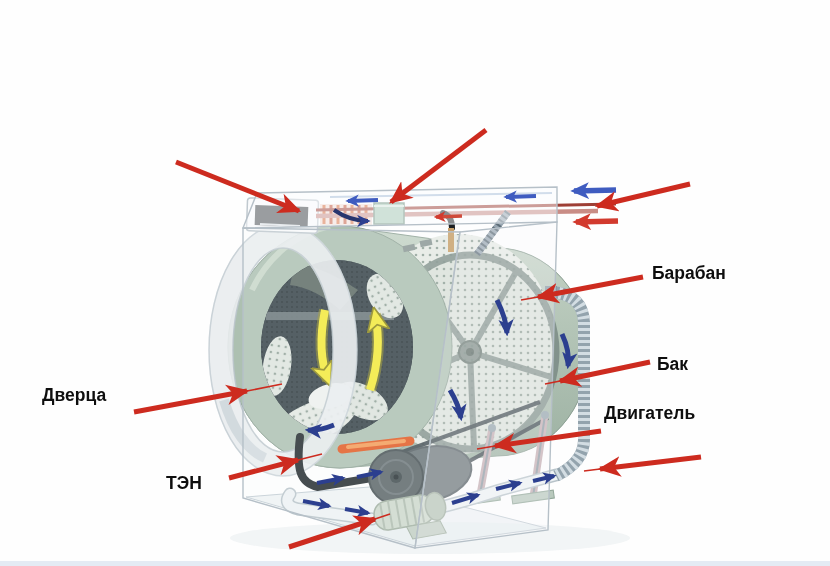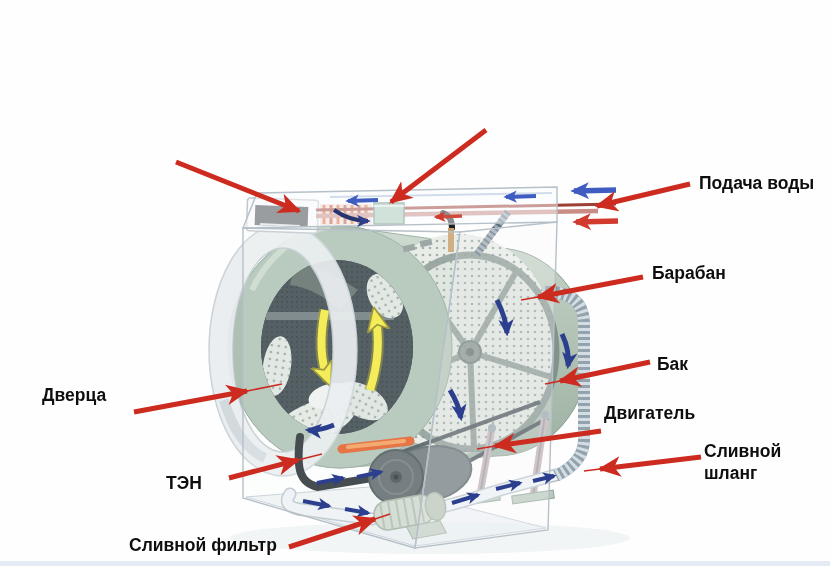--- a/index.html
+++ b/index.html
@@ -259,25 +259,21 @@
     <line x1="601" y1="431" x2="495" y2="446" stroke-width="5" marker-end="url(#mRed)"></line>
     <line x1="495" y1="446" x2="477" y2="449" stroke-width="1.6"></line>
     <line x1="701" y1="457" x2="600" y2="469" stroke-width="5" marker-end="url(#mRed)"></line>
     <line x1="600" y1="469" x2="584" y2="471" stroke-width="1.6"></line>
     <line x1="289" y1="547" x2="375" y2="519" stroke-width="5" marker-end="url(#mRed)"></line>
     <line x1="375" y1="519" x2="390" y2="514" stroke-width="1.6"></line>
   </g>
 </svg>
 
 
-<div class="lbl" id="lbl-water">Подача воды</div>
 <div class="lbl" id="lbl-drum">Барабан</div>
 <div class="lbl" id="lbl-tub">Бак</div>
 <div class="lbl" id="lbl-door">Дверца</div>
 <div class="lbl" id="lbl-heater">ТЭН</div>
 <div class="lbl" id="lbl-motor">Двигатель</div>
-<div class="lbl" id="lbl-hose">Сливной
-шланг</div>
-<div class="lbl" id="lbl-filter">Сливной фильтр</div>
 
 <div class="bottom-strip"></div>
 
 </div>
 
 </body></html>

